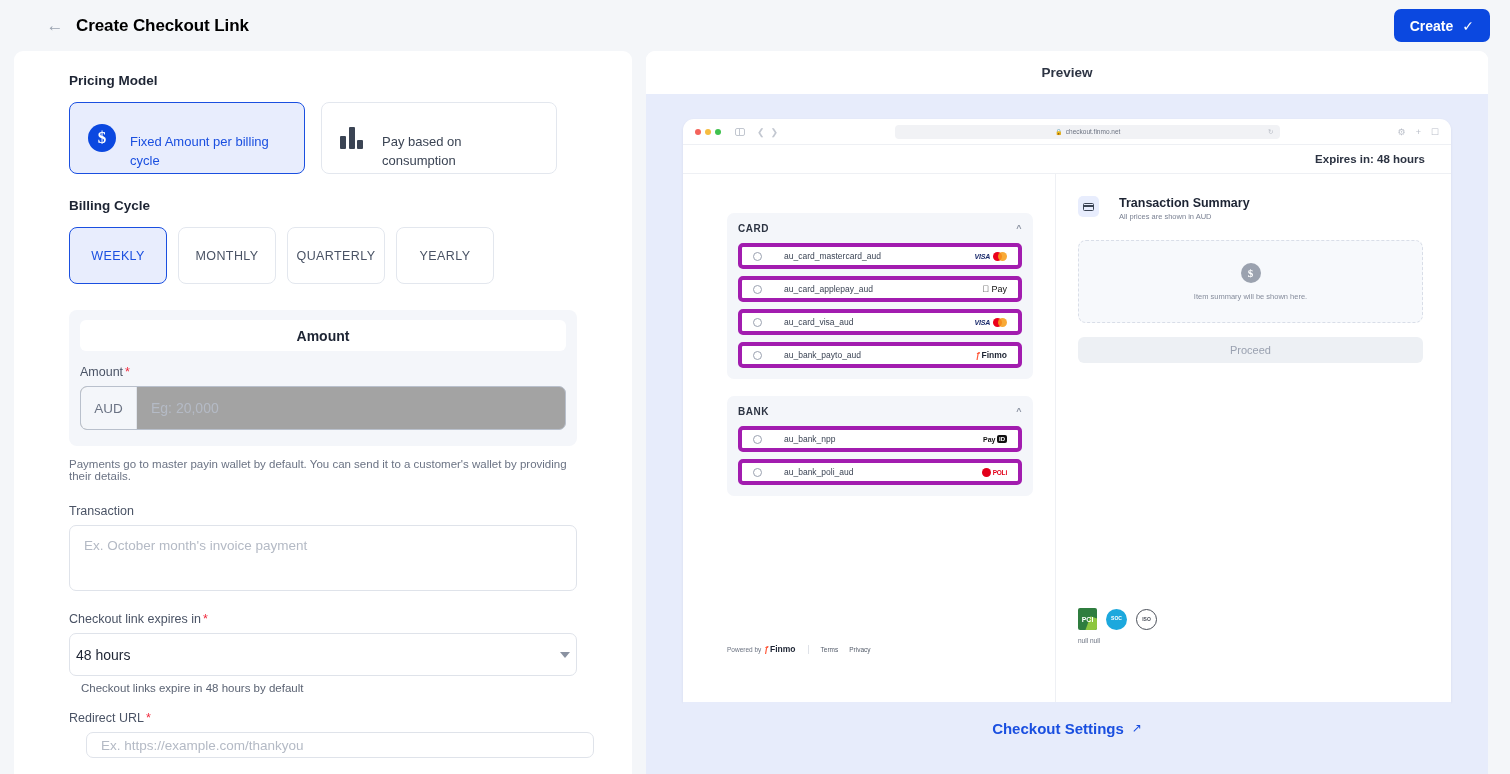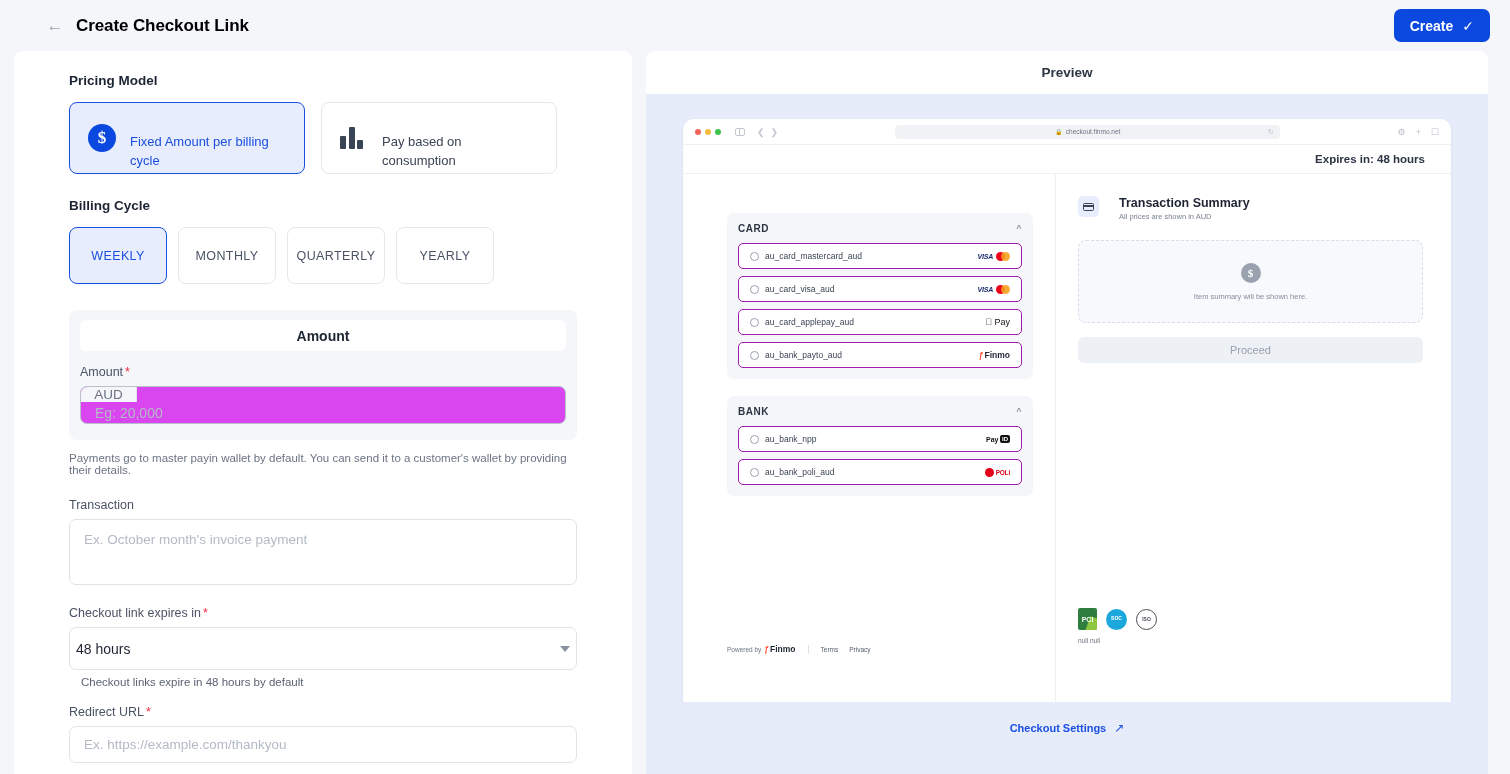--- a/index.html
+++ b/index.html
@@ -100,23 +100,23 @@
   }
   .amount-head {
     background: #fff; border-radius: 6px; height: 31px;
     display: flex; align-items: center; justify-content: center;
     font-size: 14px; font-weight: bold; color: #1d2433;
     margin-bottom: 14px;
   }
   .fld-label { font-size: 12.5px; color: #4a5365; margin-bottom: 7px; }
   .req { color: #f0283c; margin-left: 2px; }
   .amount-input-wrap {
-    display: flex; height: 38px;
+    display: flex; height: 44px;
     border: 1px solid #b9c0cc; border-radius: 7px;
-    overflow: hidden; background: #d946ef; flex-direction: column;
+    overflow: hidden; background: #a3a3a3;
   }
   .cur-prefix {
     width: 56px; background: #f4f6fa;
     border-right: 1px solid #e0e4eb;
     display: flex; align-items: center; justify-content: center;
     font-size: 13.5px; color: #6b7384;
   }
   .amount-input { flex: 1; border: none; outline: none; padding: 0 14px; font-size: 14px; color: #1d2433; font-family: "Liberation Sans", sans-serif; background: transparent; }
   .amount-input::placeholder { color: #b4bac5; }
 
@@ -139,24 +139,24 @@
   }
   .select-val { font-size: 14px; color: #1d2433; }
   .caret {
     margin-left: auto; width: 0; height: 0;
     border-left: 5px solid transparent; border-right: 5px solid transparent;
     border-top: 6px solid #8a92a1;
   }
   .sub-helper { font-size: 11.5px; color: #5b6373; margin: 6px 0 0 12px; }
 
   .url-input {
-    width: 100%; height: 37px;
+    width: 100%; height: 26px;
     border: 1px solid #dfe3ea; border-radius: 7px;
     padding: 0 14px; font-size: 13.5px; outline: none;
-    font-family: "Liberation Sans", sans-serif; color: #1d2433;
+    font-family: "Liberation Sans", sans-serif; color: #1d2433; margin-left: 17px;
   }
   .url-input::placeholder { color: #b4bac5; }
 
   
   .right-card {
     flex: 1; background: #fff;
     border-radius: 9px 9px 0 0; overflow: hidden;
     display: flex; flex-direction: column;
   }
   .preview-head {
@@ -220,23 +220,23 @@
   .pm-group {
     background: #f4f6fa; border-radius: 7px;
     margin-top: 17px; padding: 0 11px 11px 11px;
   }
   .pm-group-head {
     height: 30px; display: flex; align-items: center;
     font-size: 10px; font-weight: bold; color: #2d3443; letter-spacing: .5px;
   }
   .pm-group-head .chev { margin-left: auto; color: #8d94a3; font-size: 9px; }
   .pm-opt {
-    background: #fff; border: 1px solid #a21caf; border-radius: 5px;
+    background: #fff; border: 4px solid #a21caf; border-radius: 5px;
     height: 26px; display: flex; align-items: center;
-    padding: 0 11px; margin-bottom: 7px; cursor: pointer; gap: 6px; text-align: center;
+    padding: 0 11px; margin-bottom: 7px; cursor: pointer; gap: 22px; text-align: center;
   }
   .pm-opt:last-child { margin-bottom: 0; }
   .radio { width: 9px; height: 9px; border: 1.2px solid #9aa1b0; border-radius: 50%; flex: none; }
   .pm-opt-name { font-size: 8.5px; color: #3b4454; }
   .pm-logos { margin-left: auto; display: flex; align-items: center; gap: 3px; }
 
   .logo-visa { font-size: 7px; font-weight: bold; color: #1a2a6c; font-style: italic; letter-spacing: -0.2px; }
   .logo-mc { position: relative; width: 14px; height: 9px; }
   .logo-mc i { position: absolute; top: 0; width: 9px; height: 9px; border-radius: 50%; display: block; }
   .logo-mc i:nth-child(1){ left: 0; background: #eb001b; }
@@ -316,21 +316,21 @@
     border: 1.2px solid #4a4f59; color: #4a4f59;
     font-size: 5px; font-weight: bold;
     display: flex; align-items: center; justify-content: center;
   }
   .badge-caption { font-size: 6.5px; color: #6b7280; margin-top: 7px; }
 
   .settings-row {
     height: 52px; display: flex; align-items: center; justify-content: center;
     gap: 8px; background: #e7ecfb;
   }
-  .settings-link { font-size: 11px; font-weight: 600; color: #1a4fe0; cursor: pointer; }
+  .settings-link { font-size: 15px; font-weight: 600; color: #1a4fe0; cursor: pointer; }
   .ext-icon { color: #1a4fe0; font-size: 12px; }
 </style>
 </head>
 <body>
 
 <div class="topbar">
   <div class="back-arrow">←</div>
   <div class="page-title">Create Checkout Link</div>
   <button class="create-btn">
     <span>Create</span>
@@ -452,34 +452,34 @@
                 <span class="pm-logos">
                   <span class="logo-visa">VISA</span>
                   <span class="logo-mc">
                       <i></i>
                       <i></i>
                     </span>
                 </span>
               </div>
               <div class="pm-opt">
                 <span class="radio"></span>
+                <span class="pm-opt-name">au_card_applepay_aud</span>
+                <span class="pm-logos">
+                  <span class="logo-apple">&nbsp;Pay</span>
+                </span>
+              </div>
+              <div class="pm-opt">
+                <span class="radio"></span>
                 <span class="pm-opt-name">au_card_visa_aud</span>
                 <span class="pm-logos">
                   <span class="logo-visa">VISA</span>
                   <span class="logo-mc">
                       <i></i>
                       <i></i>
                     </span>
-                </span>
-              </div>
-              <div class="pm-opt">
-                <span class="radio"></span>
-                <span class="pm-opt-name">au_card_applepay_aud</span>
-                <span class="pm-logos">
-                  <span class="logo-apple">&nbsp;Pay</span>
                 </span>
               </div>
               <div class="pm-opt">
                 <span class="radio"></span>
                 <span class="pm-opt-name">au_bank_payto_aud</span>
                 <span class="pm-logos">
                   <span class="logo-finmo"><span class="fm">ƒ</span>Finmo</span>
                 </span>
               </div>
             </div>

